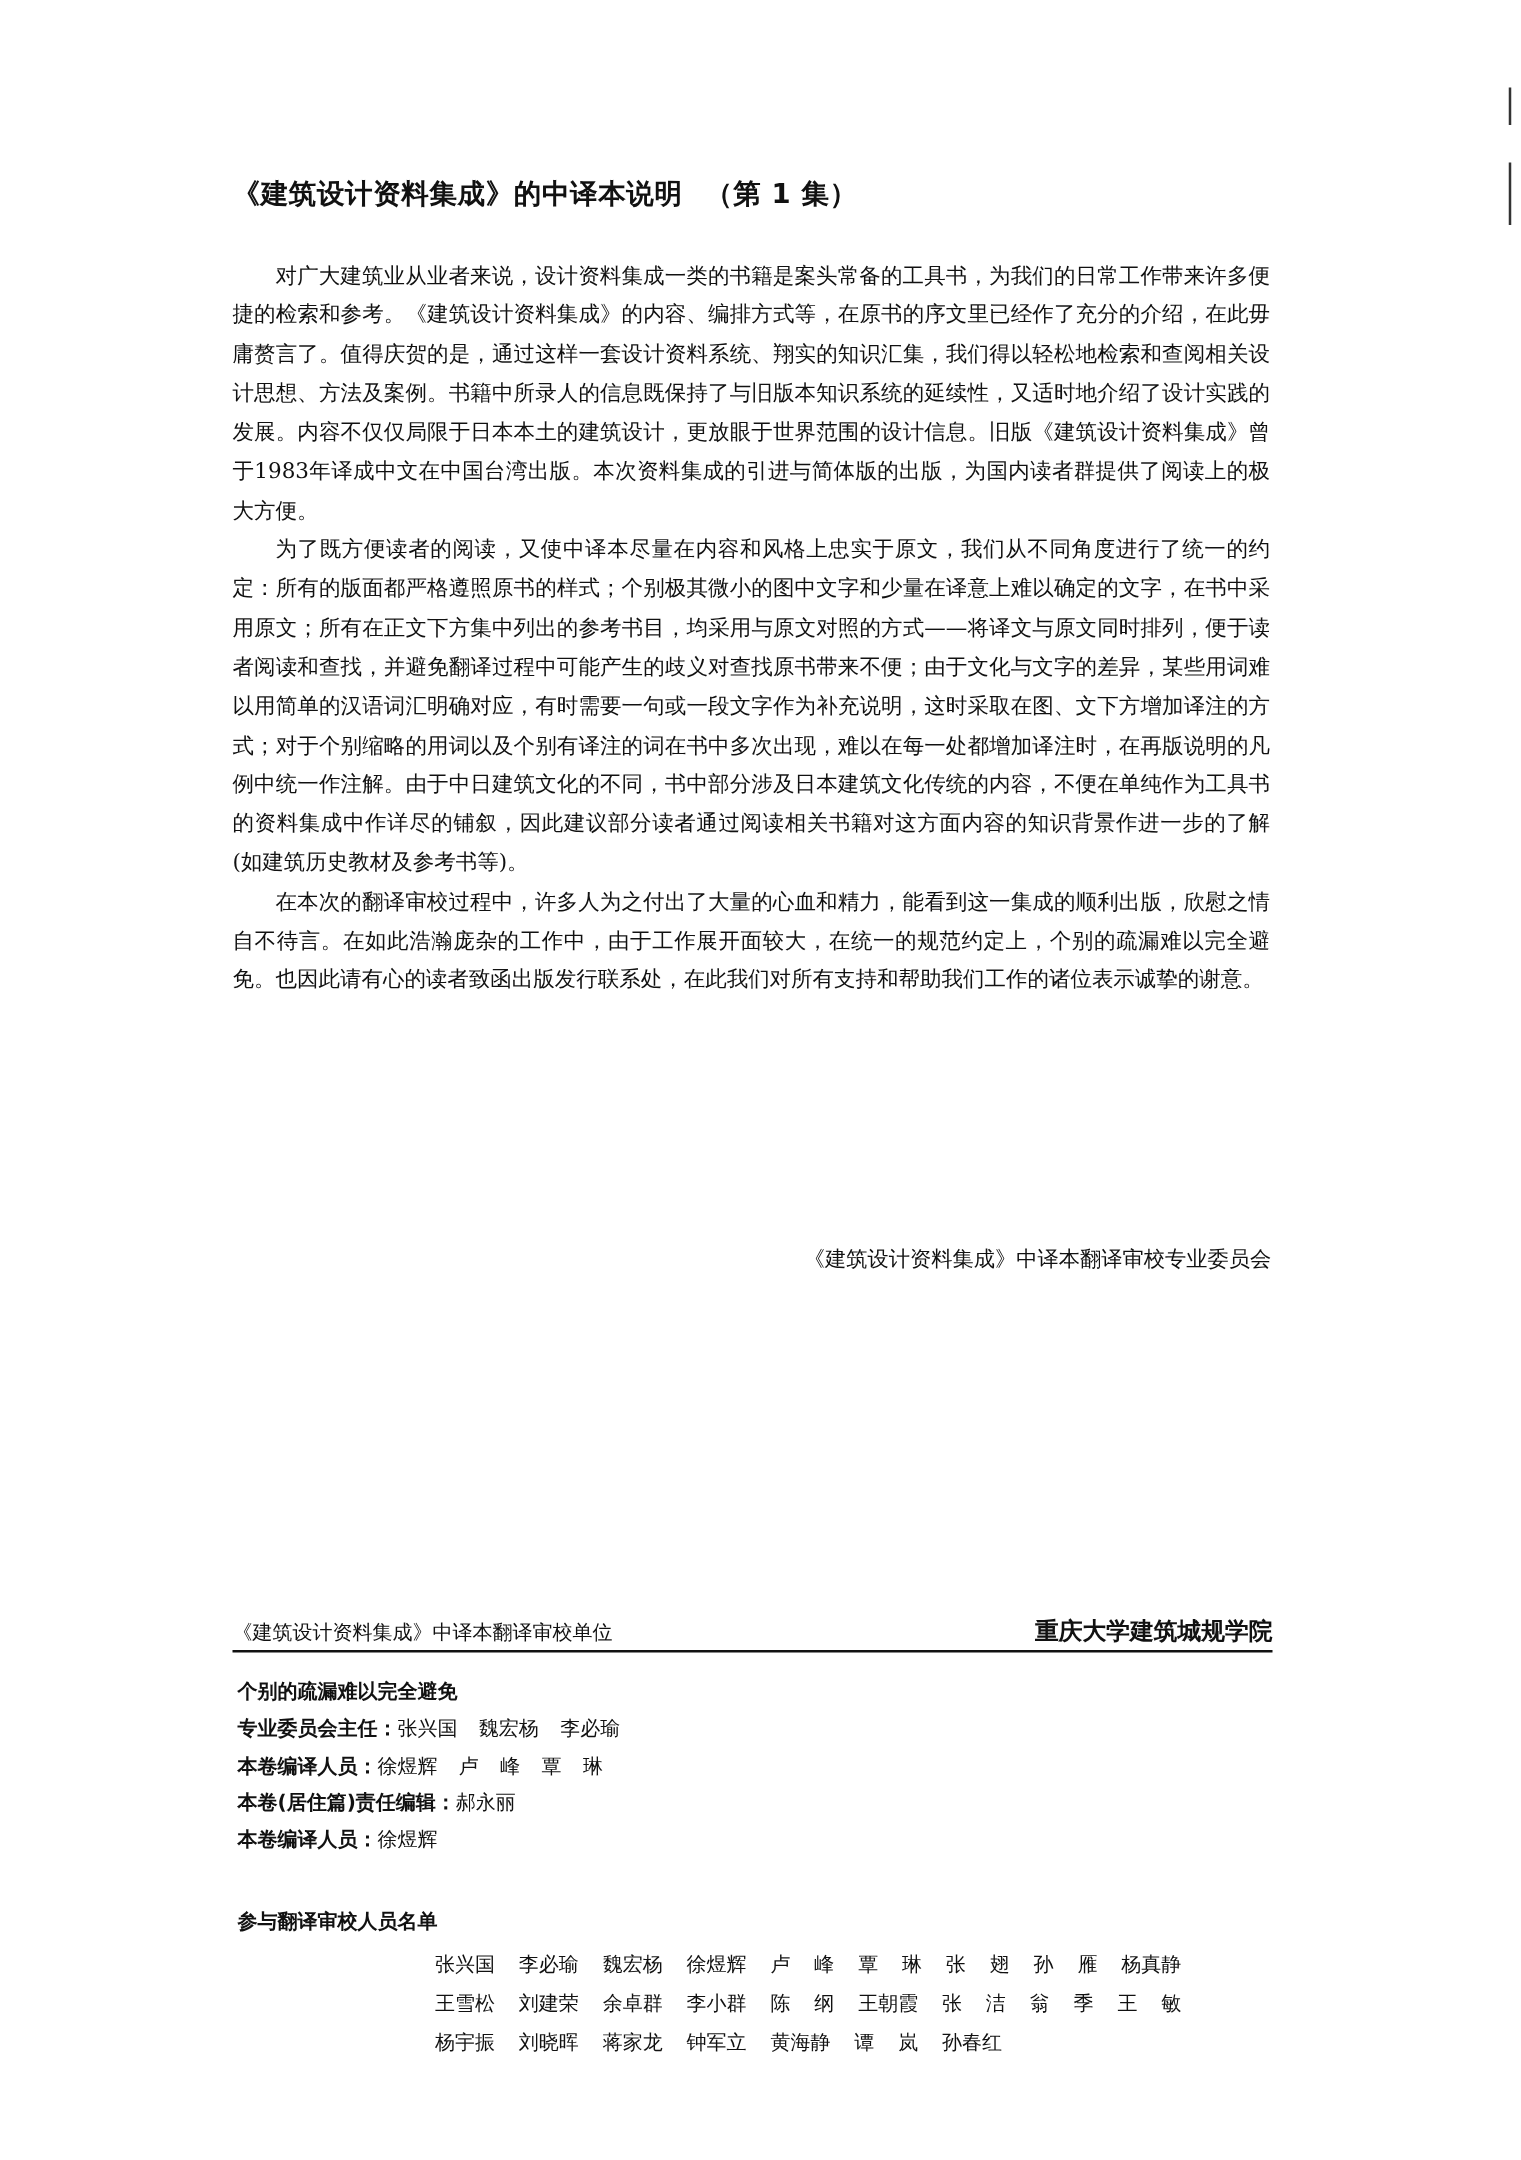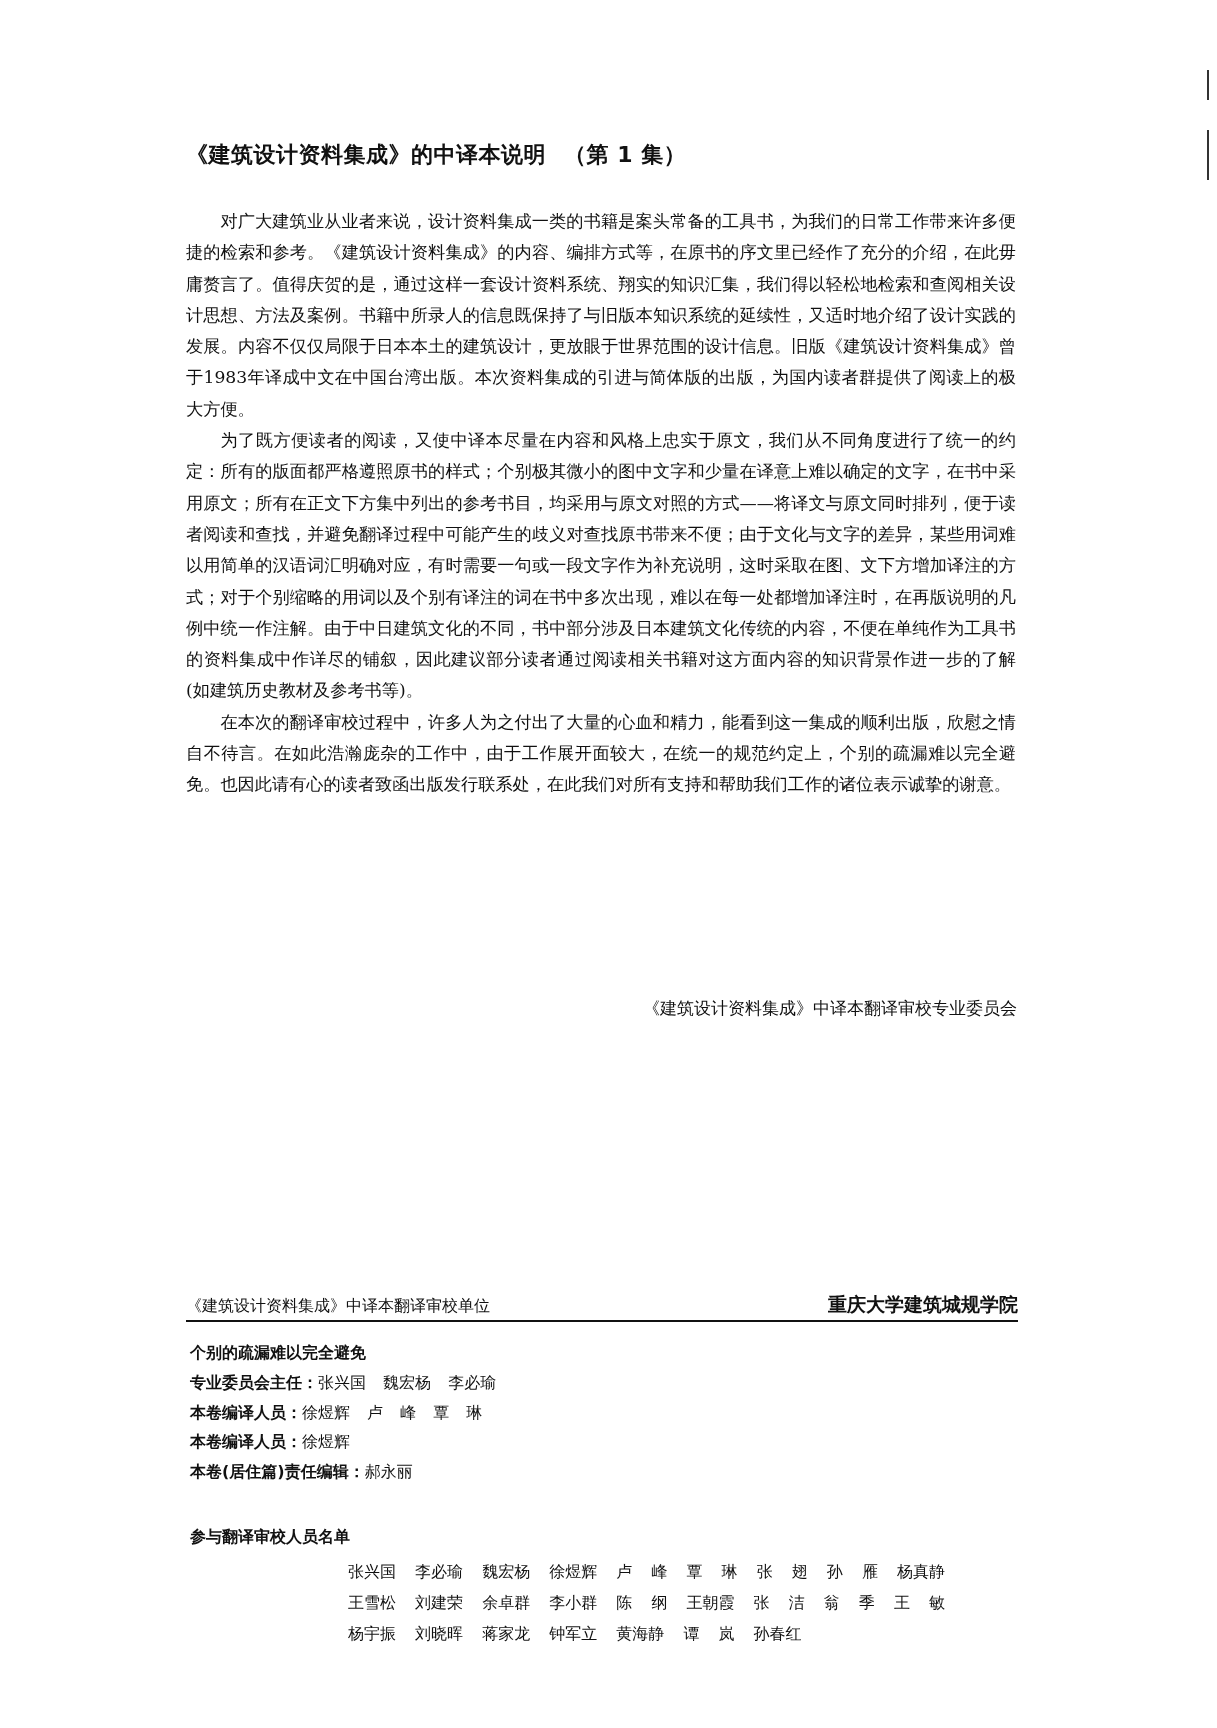--- a/index.html
+++ b/index.html
@@ -77,24 +77,24 @@
 
 <div class="committee">
   <div class="heading">个别的疏漏难以完全避免</div>
   <div class="row">
     <span class="label">专业委员会主任：</span><span class="value">张兴国 魏宏杨 李必瑜</span>
   </div>
   <div class="row">
     <span class="label">本卷编译人员：</span><span class="value">徐煜辉 卢 峰 覃 琳</span>
   </div>
   <div class="row">
-    <span class="label">本卷编译人员：</span><span class="value">徐煜辉</span>
+    <span class="label">本卷(居住篇)责任编辑：</span><span class="value">郝永丽</span>
   </div>
   <div class="row">
-    <span class="label">本卷(居住篇)责任编辑：</span><span class="value">郝永丽</span>
+    <span class="label">本卷编译人员：</span><span class="value">徐煜辉</span>
   </div>
 </div>
 
 <div class="participants">
   <div class="heading">参与翻译审校人员名单</div>
   <div class="grid">
     <div class="line">张兴国 李必瑜 魏宏杨 徐煜辉 卢 峰 覃 琳 张 翅 孙 雁 杨真静</div>
     <div class="line">王雪松 刘建荣 余卓群 李小群 陈 纲 王朝霞 张 洁 翁 季 王 敏</div>
     <div class="line">杨宇振 刘晓晖 蒋家龙 钟军立 黄海静 谭 岚 孙春红</div>
   </div>

